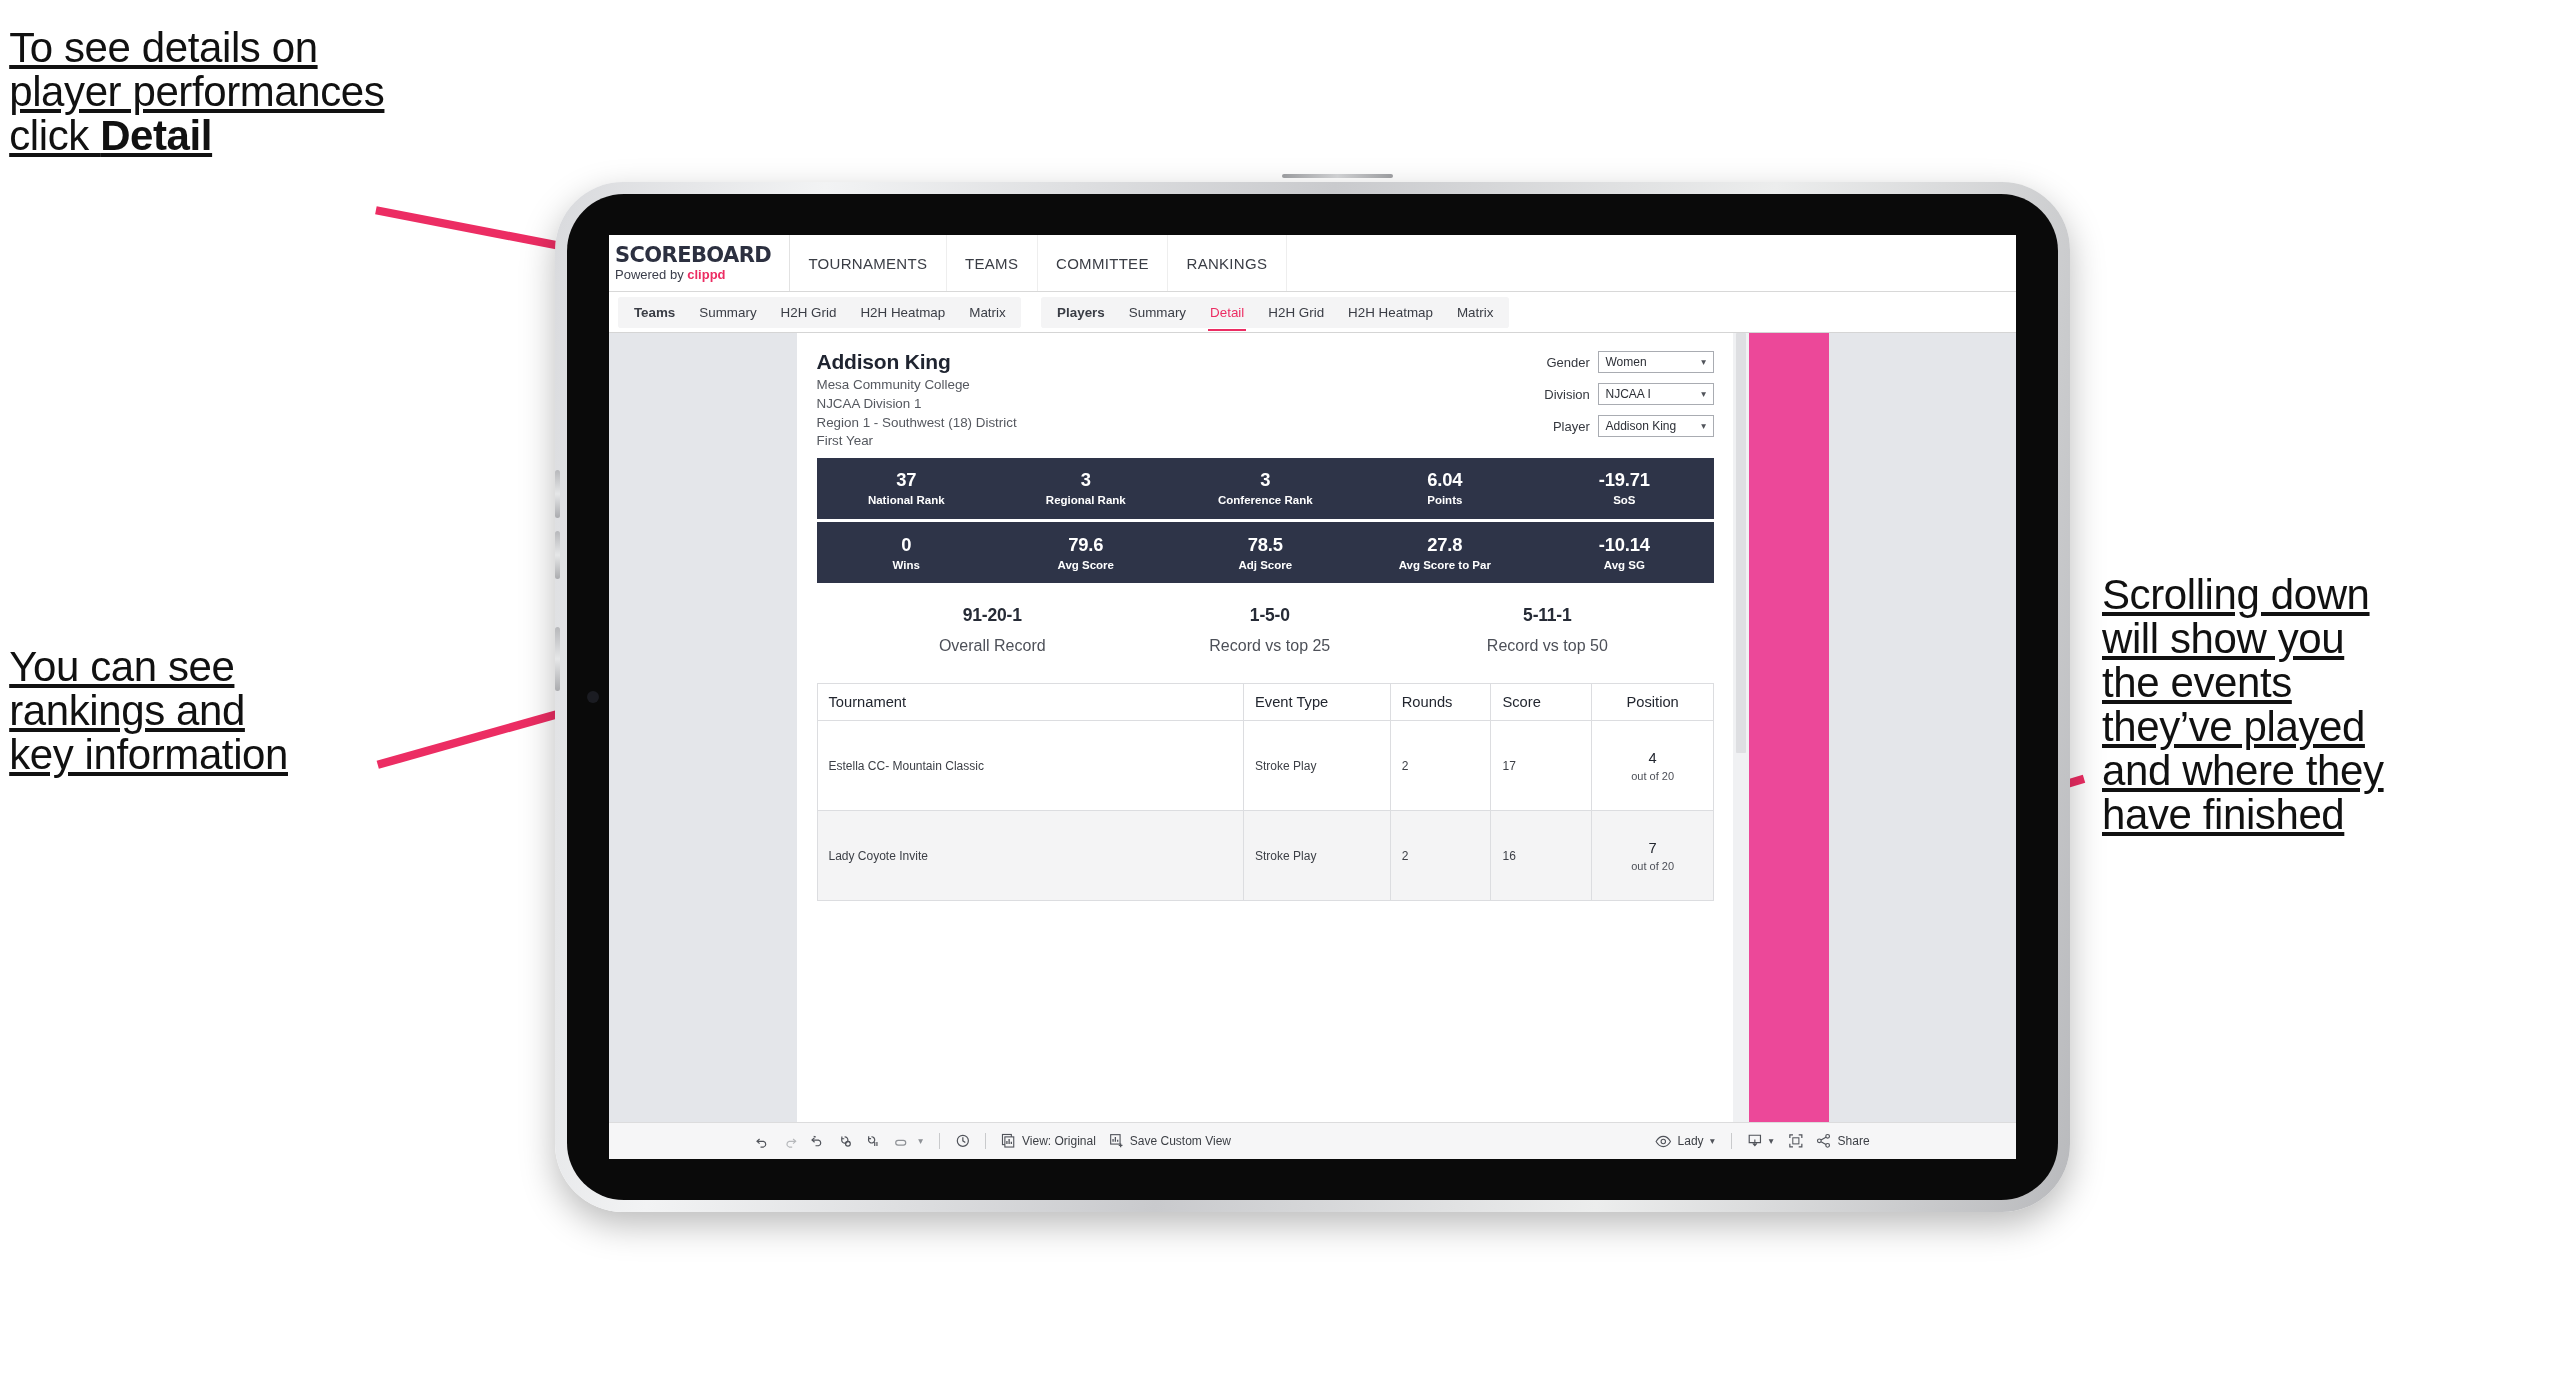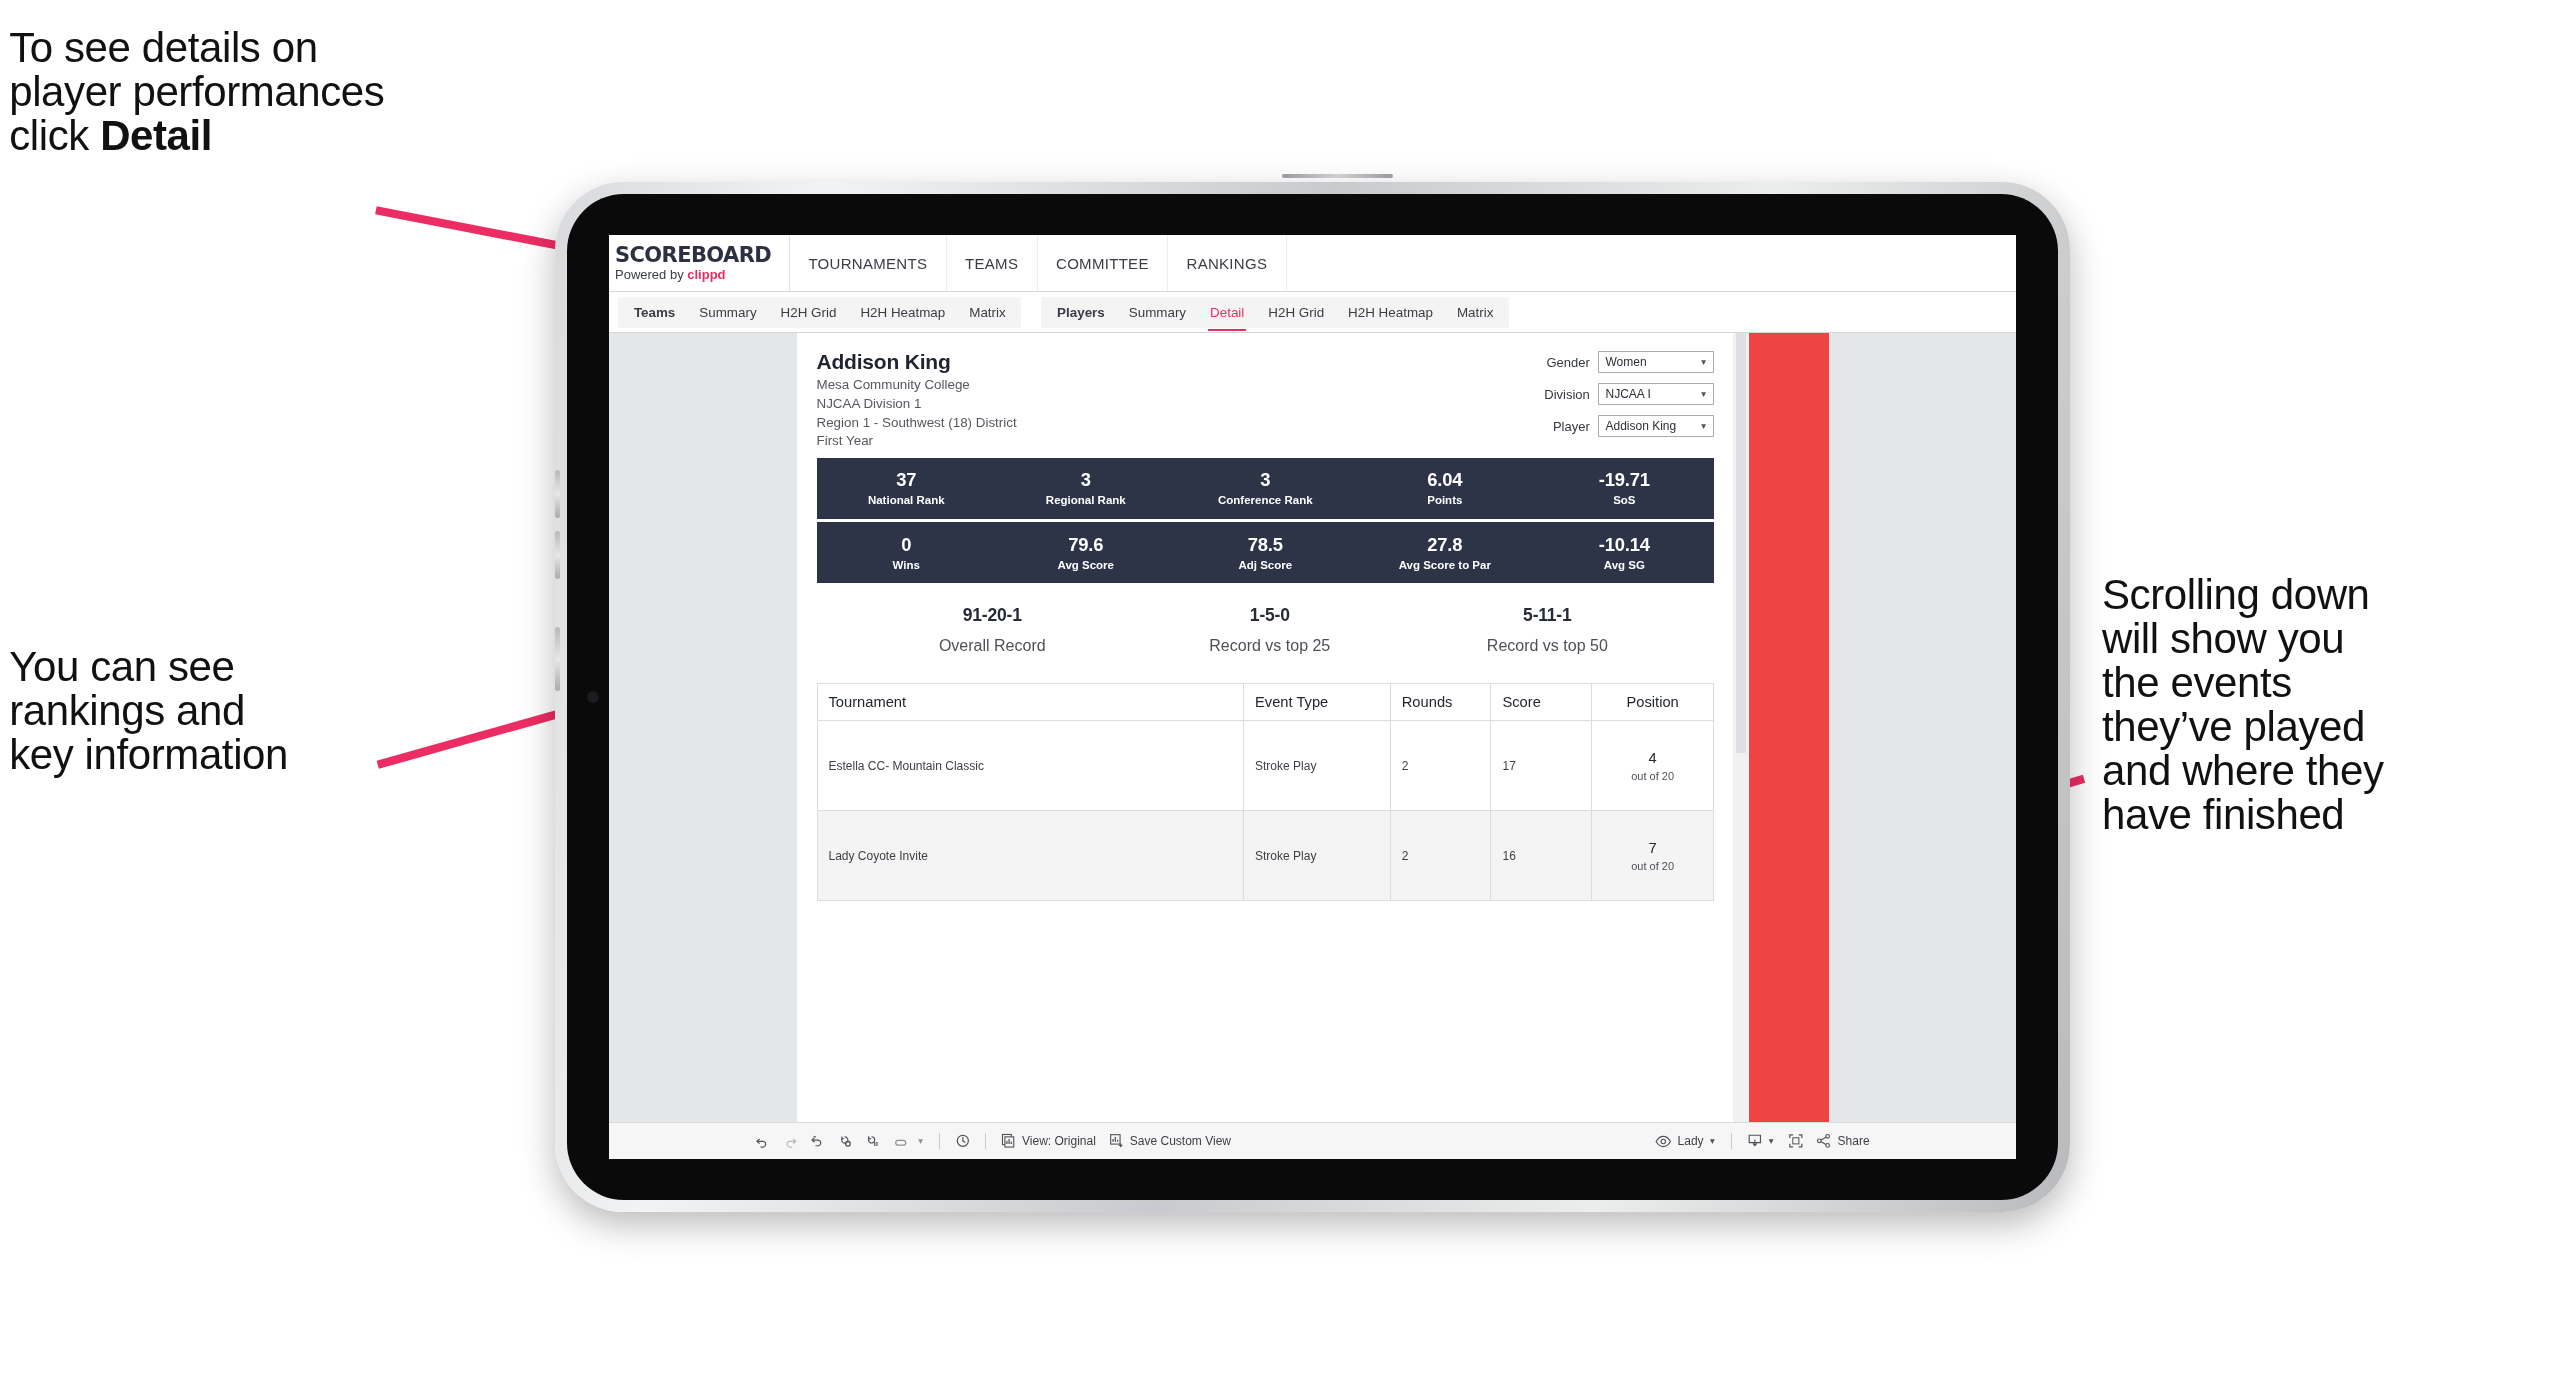--- a/index.html
+++ b/index.html
@@ -13,20 +13,21 @@
 
   
   .annot {
     position: absolute;
     font-size: 42px;
     line-height: 1.05;
     color: #111111;
     font-weight: 400;
     letter-spacing: -0.4px;
     white-space: pre-line;
+    text-decoration: underline;
   }
   .annot b { font-weight: 700; }
   #annot-topleft  { left: 9.2px;  top: 26px;  width: 590px; }
   #annot-left     { left: 9.2px;  top: 645px; width: 433px; }
   #annot-right    { left: 2102px; top: 573px; width: 442px; }
 
   
   .arrow { position: absolute; overflow: visible; pointer-events: none; }
 
   
@@ -110,21 +111,21 @@
   .tab.active { color: #ec2d63; }
   .tab.active::after {
     content:""; position:absolute; left:10px; right:10px; bottom:-3.7px;
     height:1.8px; background:#ec2d63;
   }
 
   
   #appbody { flex: 1; background:#e4e6ea; position:relative; display:flex; overflow:hidden; }
   #sheet-outer { flex:1; display:flex; justify-content:center; }
   #sheet {
-    width: 1032px; background:#ef4444;
+    width: 1032px; background:#ec4899;
     display:flex; position:relative;
   }
   #viz {
     width: 936px; background:#ffffff; padding: 16.6px 18.4px 0 20px;
   }
   #scrolltrack { width: 16.6px; background:#f0f1f3; position:relative; }
   #scrollthumb {
     position:absolute; left:3.7px; top:0px; width:10px; height:420px;
     background:#dedfe2; border-radius:0.9px; cursor:pointer;
   }

